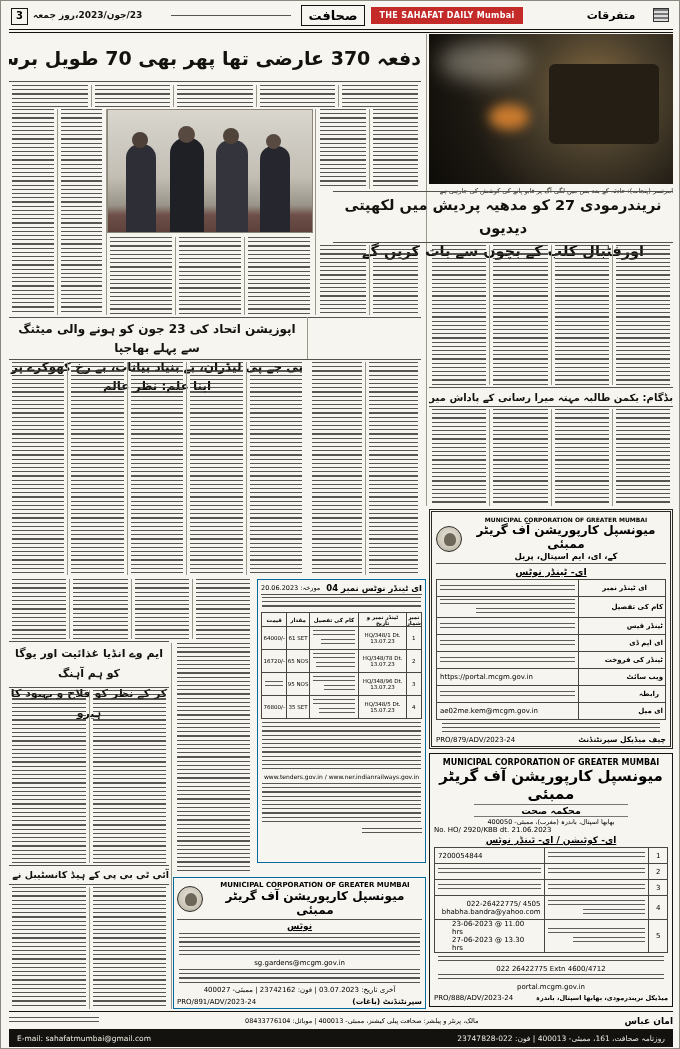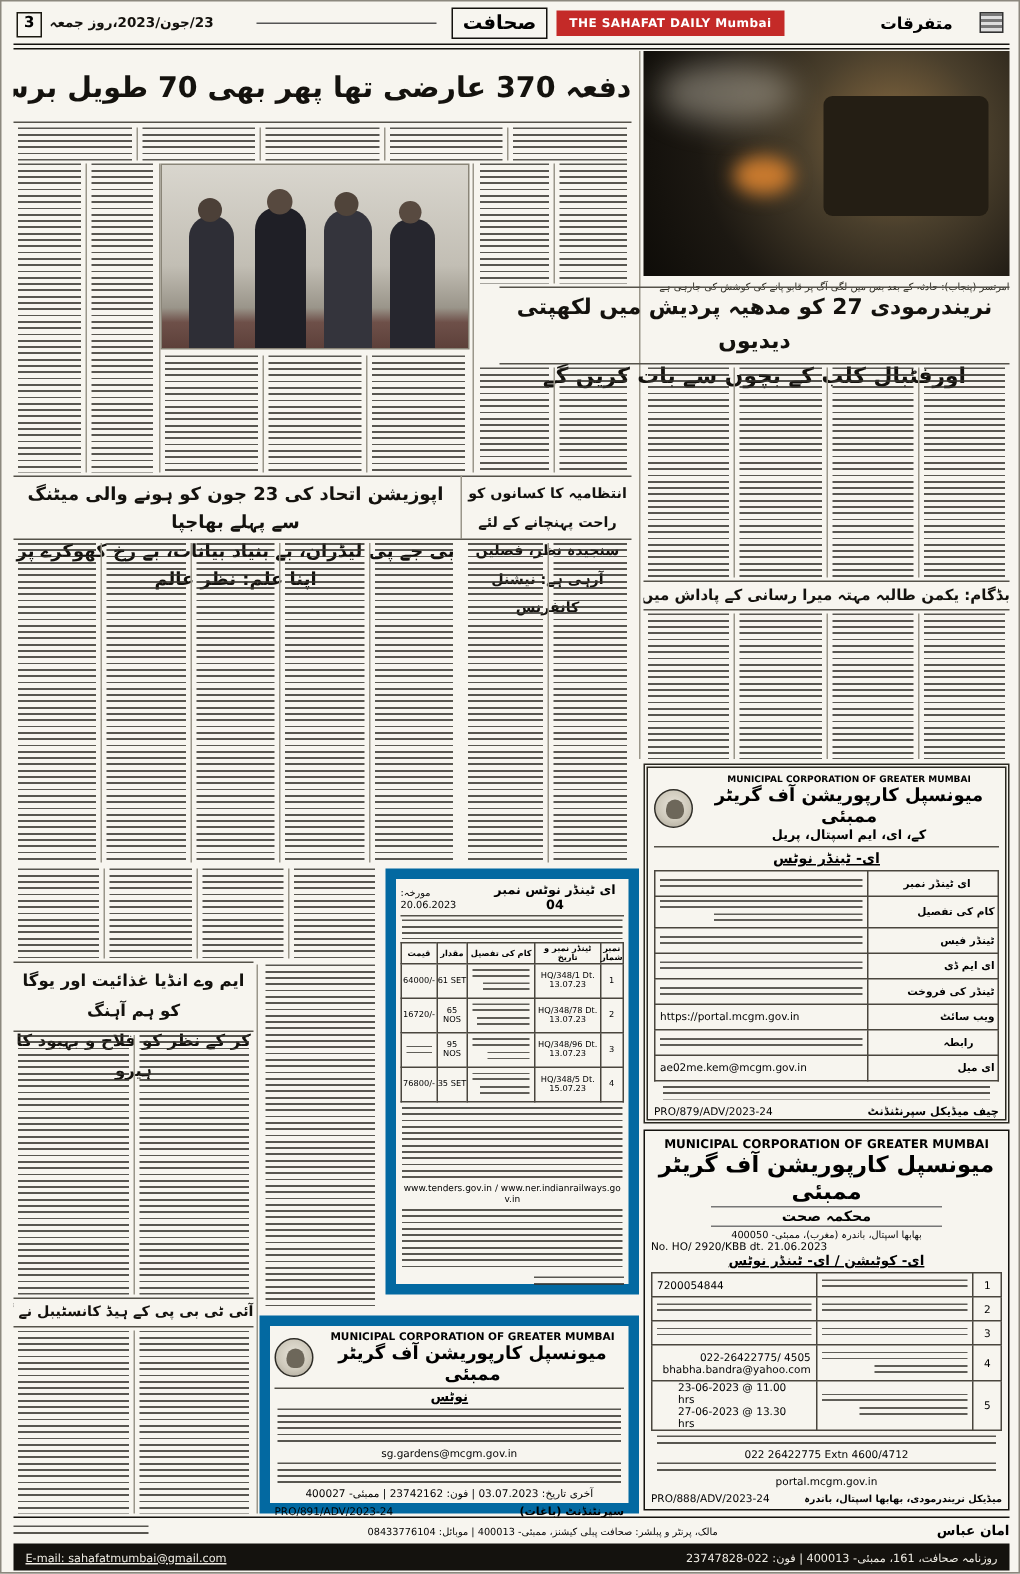--- a/index.html
+++ b/index.html
@@ -11,21 +11,21 @@
   .bold { font-weight:bold; }
   .center { text-align:center; }
   .stripes { background:repeating-linear-gradient(to bottom,#35332d 0px,#35332d 1.2px,transparent 1.2px,transparent 4.2px); opacity:.82; }
   .cols { display:flex; direction:rtl; height:100%; }
   .cols .col { flex:1; padding:0 3px; border-left:1px solid #9a968a; }
   .cols .col:last-child { border-left:none; }
   .cols .col .stripes { height:100%; }
   .hl { font-weight:bold; color:#14120e; text-align:center; direction:rtl; }
   .hrule { border-top:1px solid #55524a; }
   .vrule { border-left:1px solid #9a968a; }
-  .adbox { border:7px solid #0369a1; background:#f7f5ef; }
+  .adbox { border:1px solid #0369a1; background:#f7f5ef; }
   .scell { background:repeating-linear-gradient(to bottom,#3a3832 0 1.1px,transparent 1.1px 4px); height:7px; margin:2px 3px; opacity:.8; }
   table { border-collapse:collapse; width:100%; }
   td,th { border:1px solid #4a463e; vertical-align:middle; }
   .logo { width:26px; height:26px; border-radius:50%; border:1.3px solid #2e2c26; background:radial-gradient(circle at 50% 42%, #e8e4da 0%, #cfcabc 55%, #a8a294 100%); position:relative; flex:0 0 auto; }
   .logo::after { content:""; position:absolute; left:7px; top:6px; width:12px; height:13px; border-radius:50% 50% 40% 40%; background:#6d675a; }
   .photo-dark { background:radial-gradient(circle at 68% 38%, #8a6c42 0%, #4a3f2c 32%, #1c1812 68%, #0e0c08 100%); overflow:hidden; }
   .photo-people { background:linear-gradient(#d9d6ce 0%, #c2beb4 55%, #9a958a 78%, #6e5049 86%, #5d403a 100%); overflow:hidden; }
 </style>
 </head>
 <body>
@@ -174,24 +174,20 @@
         </div>
       </div>
     </div>
 
   <div class="abs hrule" style="left:8px;top:316px;width:412px;"></div>
   <div class="abs hl" style="left:8px;top:319px;width:296px;height:38px;font-size:12px;line-height:19px;">
     <div>اپوزیشن اتحاد کی 23 جون کو ہونے والی میٹنگ سے پہلے بھاجپا</div>
     <div>بی جے پی لیڈران، بے بنیاد بیانات، بے رخ کھوکرے پر اپنا علم: نظر عالم</div>
   </div>
   <div class="abs vrule" style="left:306px;top:316px;height:42px;"></div>
-  <div class="abs hl" style="left:308px;top:319px;width:112px;height:38px;font-size:9.5px;line-height:19px;">
-    <div>انتظامیہ کا کسانوں کو راحت پہنچانے کے لئے</div>
-    <div>سنجیدہ نظر، فصلیں آرہی ہے: نیشنل کانفرنس</div>
-  </div>
   <div class="abs hrule" style="left:8px;top:358px;width:412px;"></div>
 
   <div class="abs" style="left:8px;top:361px;width:296px;height:213px;">
       <div class="cols">
         <div class="col">
           <div class="stripes"></div>
         </div>
         <div class="col">
           <div class="stripes"></div>
         </div>
@@ -258,21 +254,21 @@
             <td style="font-weight:bold;padding:0 2px;">ٹینڈر کی فروخت</td>
             <td>
               <div class="scell"></div>
             </td>
           </tr>
       <tr style="height:17px;">
             <td style="font-weight:bold;padding:0 2px;">ویب سائٹ</td>
             <td class="ltr" style="padding:0 3px;font-size:7px;">https://portal.mcgm.gov.in</td>
           </tr>
       <tr style="height:17px;">
-            <td style="font-weight:bold;padding:0 16px;">رابطہ</td>
+            <td style="font-weight:bold;padding:0 6px;">رابطہ</td>
             <td>
               <div class="scell"></div>
             </td>
           </tr>
       <tr style="height:17px;">
             <td style="font-weight:bold;padding:0 2px;">ای میل</td>
             <td class="ltr" style="padding:0 3px;font-size:7px;">ae02me.kem@mcgm.gov.in</td>
           </tr>
     </tbody>
       </table>
@@ -493,17 +489,17 @@
     </div>
   </div>
 
   <div class="abs hrule" style="left:8px;top:1010px;width:664px;border-top-color:#14120e;"></div>
   <div class="abs" style="left:8px;top:1013px;width:664px;height:13px;display:flex;align-items:center;gap:6px;justify-content:flex-end;">
     <div class="stripes" style="width:90px;height:8px;"></div>
     <div class="rtl" style="flex:1;font-size:6.5px;text-align:center;">مالک، پرنٹر و پبلشر: صحافت پبلی کیشنز، ممبئی- 400013 | موبائل: 08433776104</div>
     <div class="rtl bold" style="font-size:9px;">امان عباس</div>
   </div>
   <div class="abs" style="left:8px;top:1028px;width:664px;height:18px;background:#14120e;color:#efece4;display:flex;justify-content:space-between;align-items:center;padding:0 8px;">
-    <div class="ltr" style="font-size:7.5px;text-decoration:underline;">E-mail: sahafatmumbai@gmail.com</div>
+    <div class="ltr" style="font-size:7.5px;">E-mail: sahafatmumbai@gmail.com</div>
     <div class="rtl" style="font-size:7.5px;">روزنامہ صحافت، 161، ممبئی- 400013 | فون: 022-23747828</div>
   </div>
 
 </div>
 
 </body></html>

